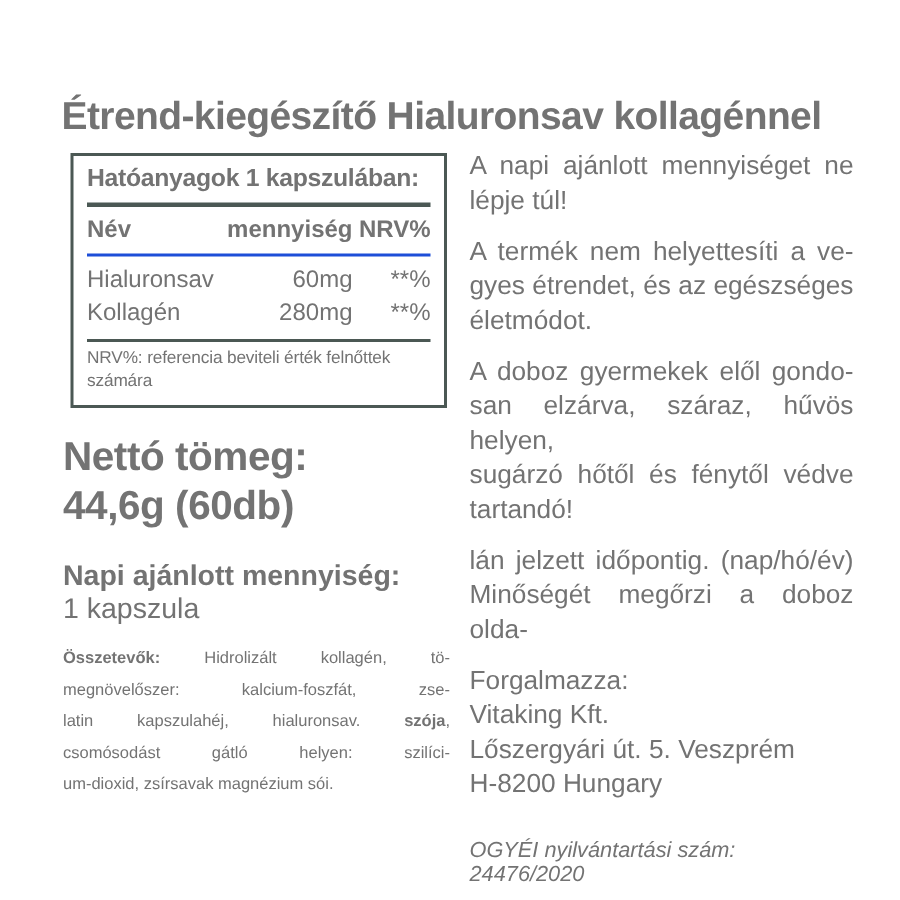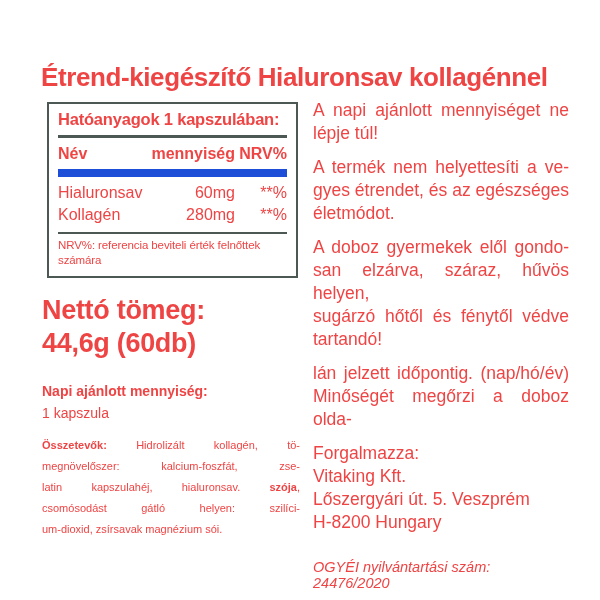--- a/index.html
+++ b/index.html
@@ -61,21 +61,21 @@
     grid-template-columns: 1fr 88px 52px;
     align-items: baseline;
   }
   .facts-row .c-name { text-align: left; }
   .facts-row .c-amt  { text-align: right; }
   .facts-row .c-nrv  { text-align: right; }
   .facts-head {
     font-size: 16px;
     font-weight: 700;
     padding: 7px 0 6px 0;
-    border-bottom: 8px solid #1d4ed8;
+    border-bottom: 2px solid #1d4ed8;
   }
   .facts-body {
     font-size: 16px;
     padding: 5px 0 6px 0;
     border-bottom: 2px solid #4b5854;
   }
   .facts-body .facts-row { line-height: 22px; }
   .facts-notes {
     font-size: 11.5px;
     line-height: 15px;
@@ -86,21 +86,21 @@
   
   .net-weight {
     margin-top: 16px;
     font-size: 27px;
     font-weight: 700;
     line-height: 33px;
     letter-spacing: -0.3px;
   }
   .daily {
     margin-top: 20px;
-    font-size: 14px;
+    font-size: 19px;
     line-height: 22px;
   }
   .daily-label { font-weight: 700; }
   .ingredients {
     margin-top: 11px;
     font-size: 11px;
     line-height: 21px;
     width: 258px;
   }
 
@@ -126,21 +126,21 @@
   }
   .registration {
     margin-top: 25px;
     font-size: 14.5px;
     font-style: italic;
   }
 </style>
 </head>
 <body style="background: rgb(255, 255, 255);">
 
-<div class="label" style="color: #ef4444;">
+<div class="label" style="color: #737373;">
 
   <h1 class="title">Étrend-kiegészítő Hialuronsav kollagénnel</h1>
 
   <div class="col-left">
 
     <div class="facts-box">
       <div class="facts-title">Hatóanyagok 1 kapszulában:</div>
       <div class="facts-row facts-head">
         <span class="c-name">Név</span>
         <span class="c-amt">mennyiség</span>

